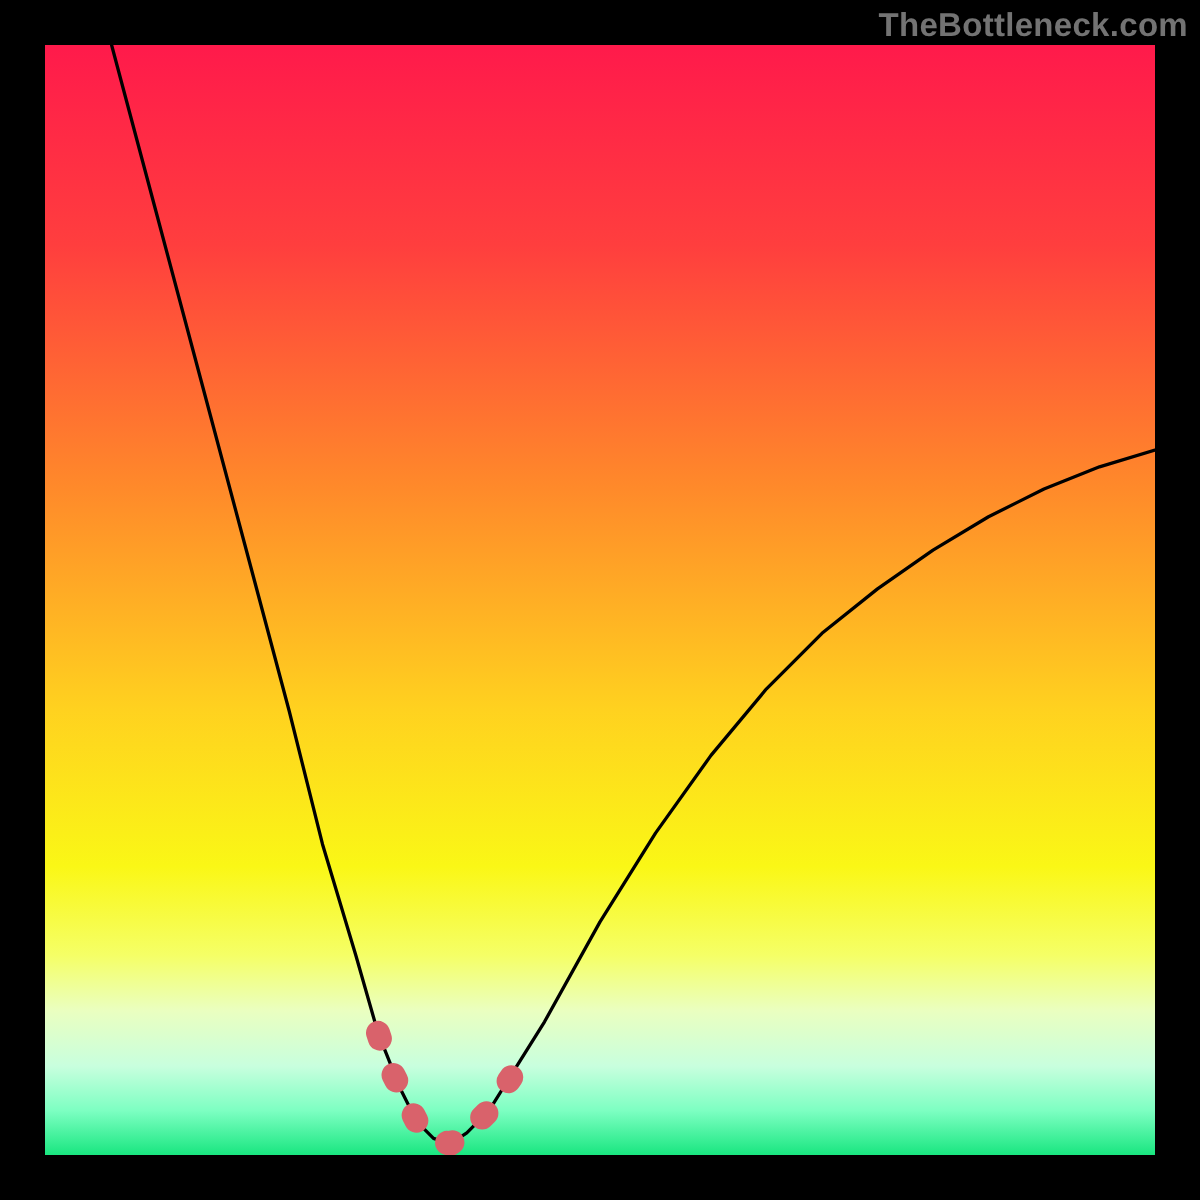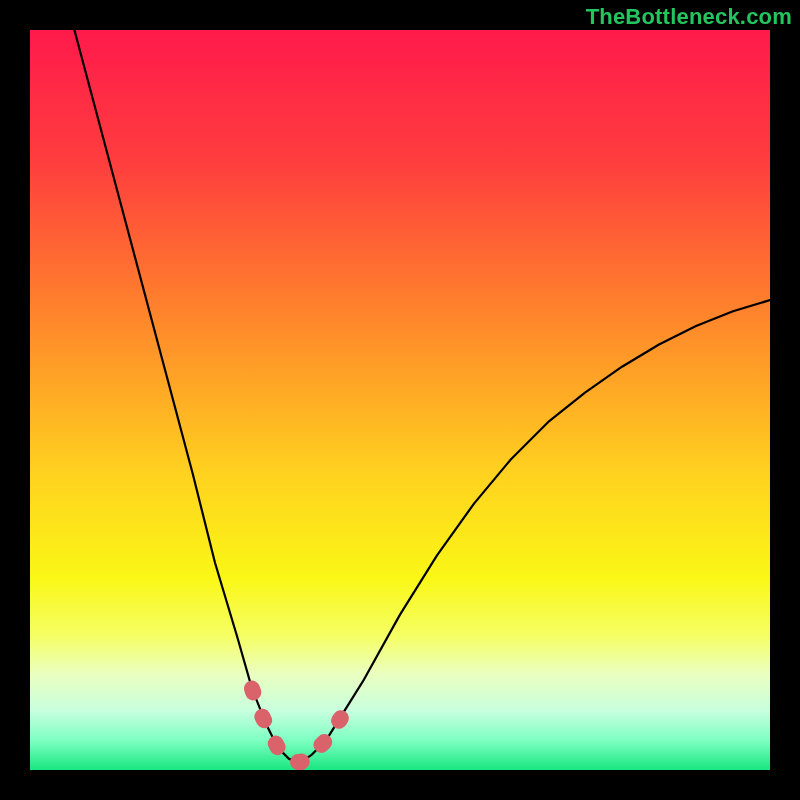--- a/index.html
+++ b/index.html
@@ -40,21 +40,21 @@
     width: 100%;
     height: 100%;
   }
   .watermark {
     position: absolute;
     top: 4px;
     right: 8px;
     font-family: Arial, Helvetica, sans-serif;
     font-size: 22px;
     font-weight: 600;
-    color: #22c55e;
+    color: #737373;
     letter-spacing: 0.2px;
   }
 </style>
 </head>
 <body>
 <div class="frame">
 
   <div class="plot">
     <svg class="gradient" viewBox="0 0 740 740" preserveAspectRatio="none">
       <defs>

